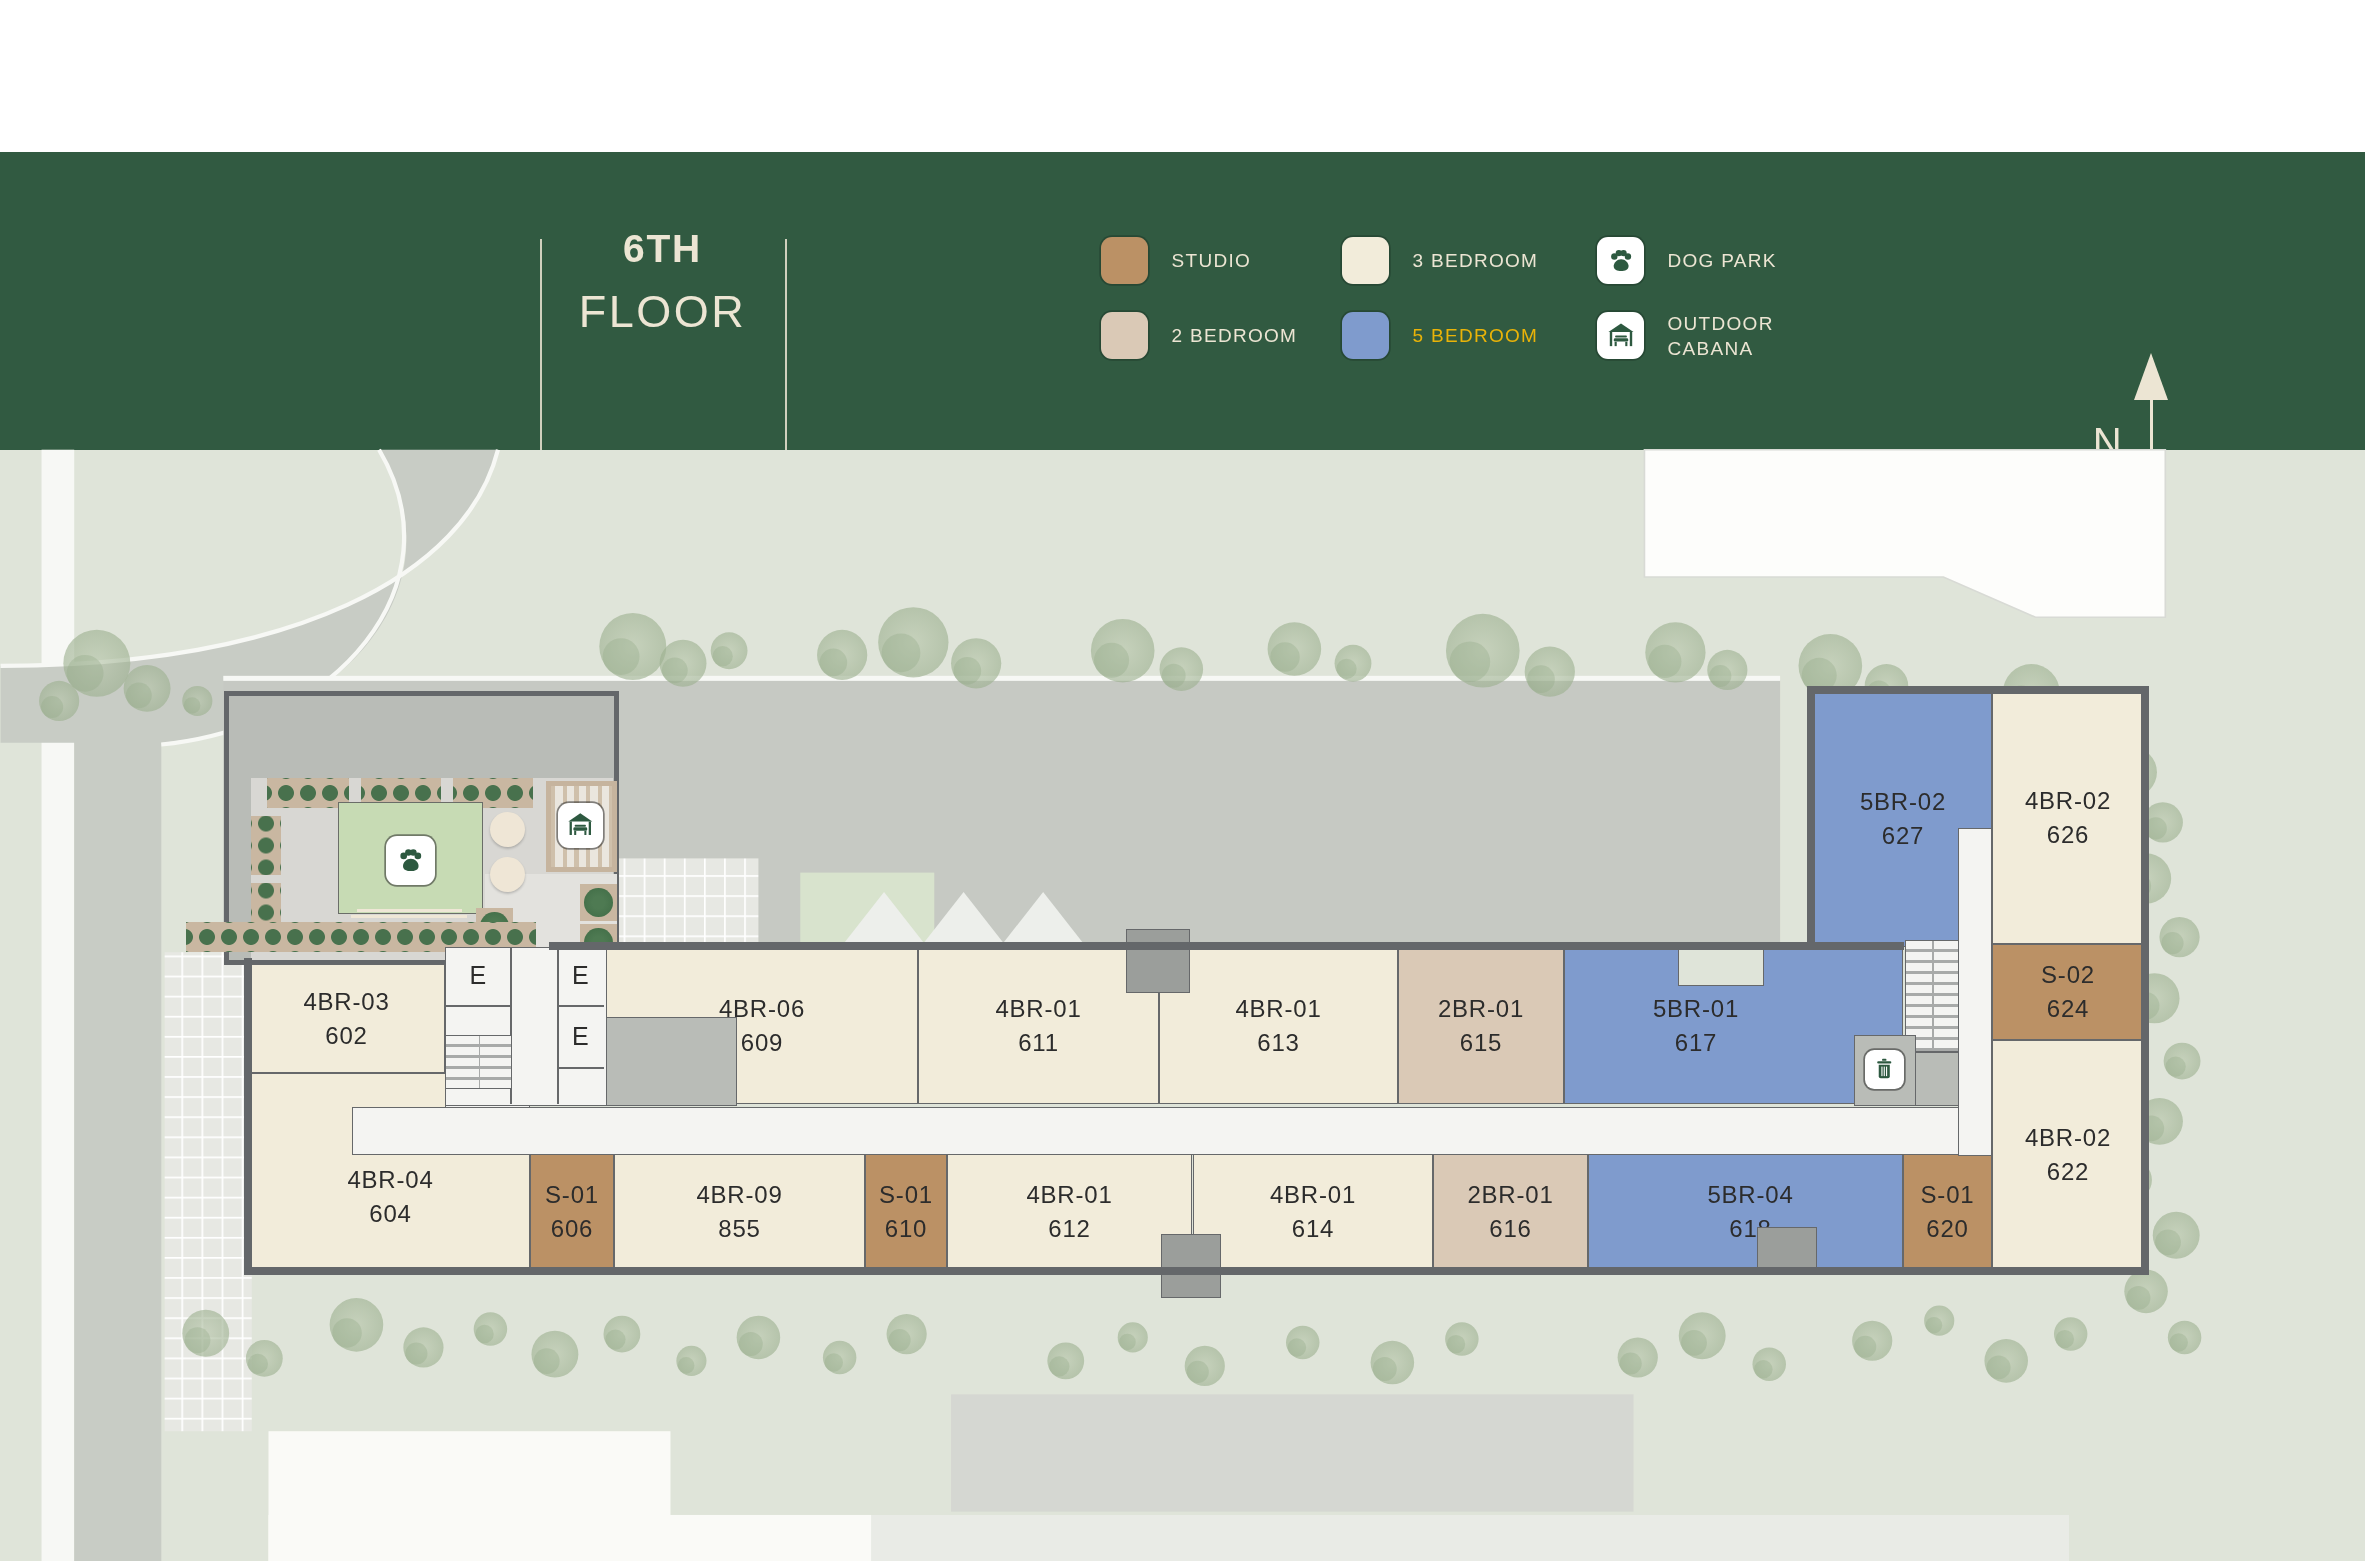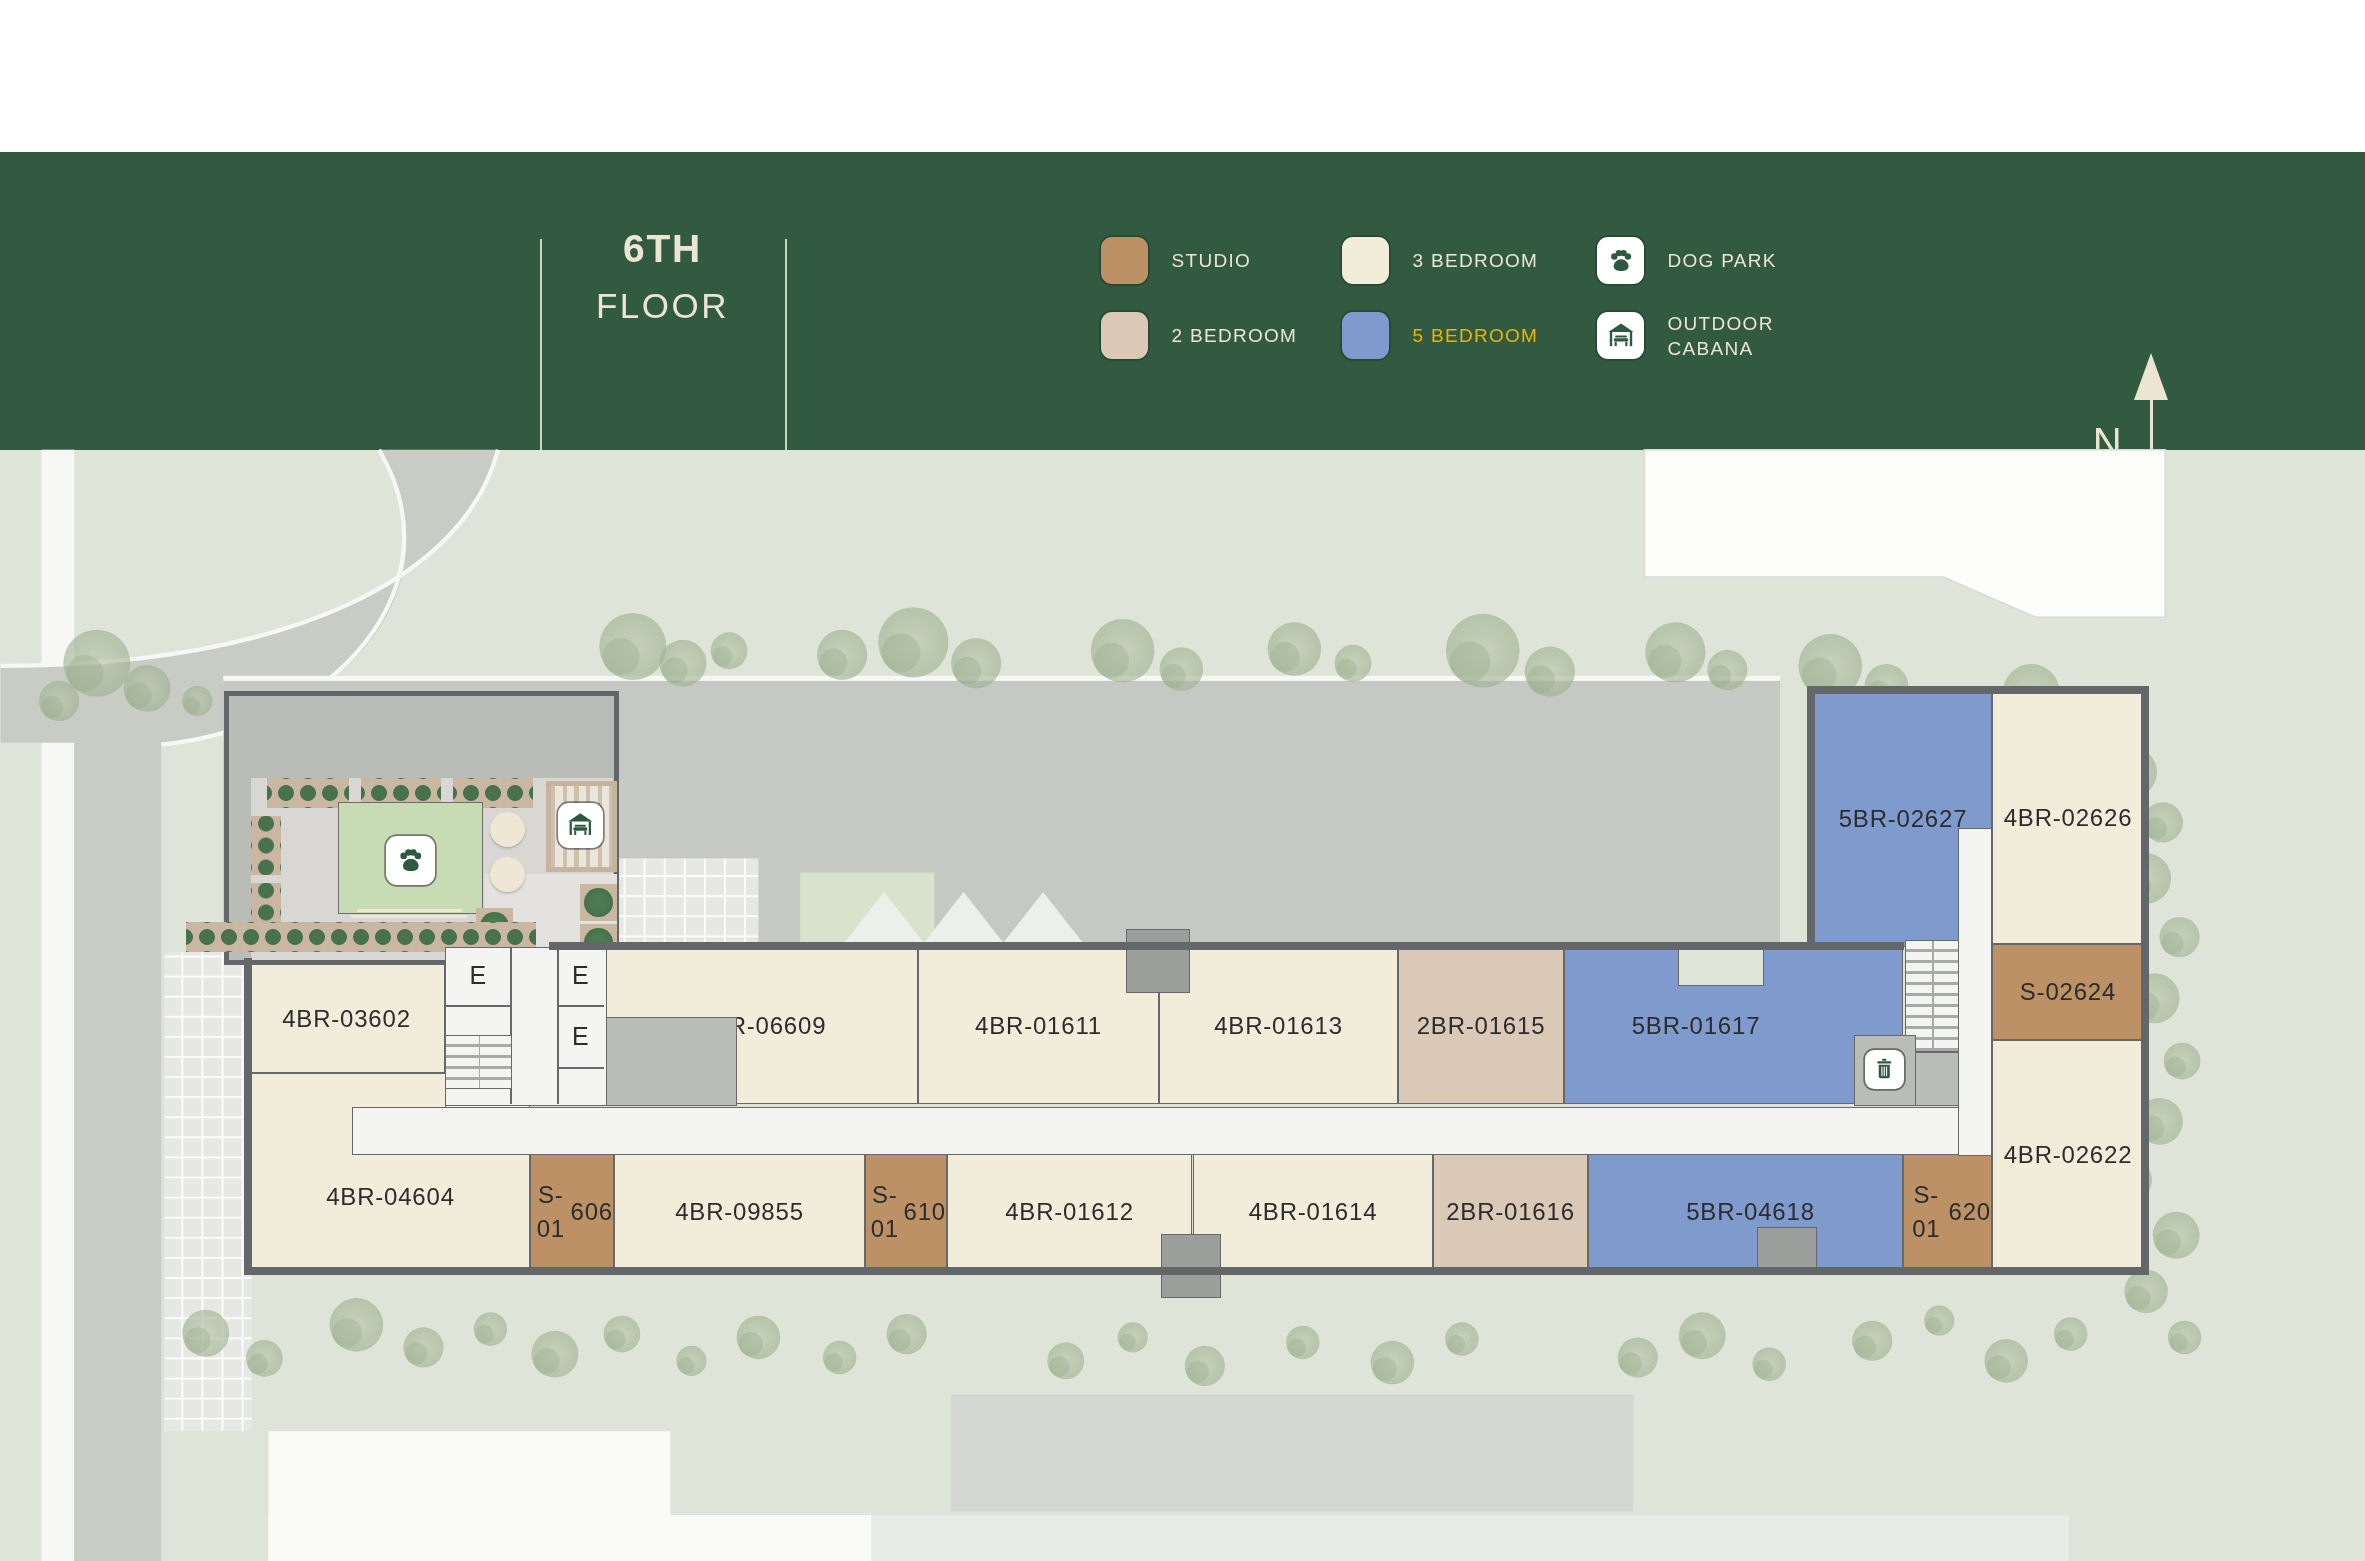--- a/index.html
+++ b/index.html
@@ -3,21 +3,21 @@
 <meta charset="utf-8">
 <style>
   html,body{margin:0;padding:0;background:#fff;}
   #stage{position:relative;width:2366px;height:1561px;overflow:hidden;background:#ffffff;
          font-family:"Liberation Sans","DejaVu Sans",sans-serif;margin-top:31px;}
   
   #hdr{position:absolute;left:0;top:121px;width:2366px;height:298px;}
   .hdr-line{position:absolute;top:87px;width:1.7px;height:211px;opacity:.85;}
   #title{position:absolute;left:540px;top:75px;width:245px;text-align:center;}
   #title .t1{font-size:39px;font-weight:bold;letter-spacing:1.7px;}
-  #title .t2{font-size:35px;font-weight:300;letter-spacing:2.5px;margin-top:15px;}
+  #title .t2{font-size:45px;font-weight:300;letter-spacing:2.5px;margin-top:15px;}
   .lg-item{position:absolute;display:flex;align-items:center;height:47px;}
   .sw{width:47px;height:47px;border-radius:11px;box-shadow:0 0 0 1.7px rgba(20,40,28,.35);flex:0 0 auto;}
   .tile{background:#fff;display:flex;align-items:center;justify-content:center;}
   .tile svg{width:32px;height:32px;}
   .lg-label{margin-left:23.5px;font-size:19px;letter-spacing:1.3px;line-height:25px;white-space:pre-line;}
   #north{position:absolute;left:2077px;top:194px;width:117px;height:134px;}
   #north .nline{position:absolute;left:73px;top:11.7px;width:2.5px;height:104px;}
   #north .ntri{position:absolute;left:57px;top:6.7px;width:0;height:0;
       border-left:17px solid transparent;border-right:17px solid transparent;border-bottom:47px solid #ece5d3;}
   #north .nl{position:absolute;left:6.7px;top:74px;width:47px;text-align:center;font-size:40px;font-weight:300;}
@@ -30,21 +30,21 @@
   .pav{background:#d8d7d3;}
   .planter{background:#c9b7a1;background-image:radial-gradient(circle at 50% 50%,#48714d 0 7.5px,rgba(0,0,0,0) 8.4px);background-size:22px 22px;background-position:center;}
   #lawn{background:#c7dbb4;border:1.7px solid #6a6d68;box-sizing:border-box;}
   .itile{background:#fff;border-radius:11px;box-shadow:0 0 0 1.7px rgba(40,40,40,.55);display:flex;align-items:center;justify-content:center;}
   #pergola{border:5px solid #c6b49e;box-sizing:border-box;background:repeating-linear-gradient(90deg,#cfc0ab 0 4.2px,#eae6de 4.2px 11.7px);}
   .seat{background:#efe6d6;border-radius:50%;box-shadow:0 1.7px 2.5px rgba(0,0,0,.2);}
   .bushsq{background:#c9b7a1;display:flex;align-items:center;justify-content:center;}
   .bushsq i{display:block;width:28.5px;height:28.5px;border-radius:50%;background:radial-gradient(circle,#4e7a52 30%,#3f6b45 100%);}
   .arc{background:#efe7d6;height:3.4px;}
   
-  .unit{position:absolute;border:1.7px solid #66686a;box-sizing:border-box;display:flex;align-items:center;justify-content:center;color:#2c2c2c;font-size:24px;letter-spacing:0.8px;line-height:34px;text-align:center;}
+  .unit{position:absolute;border:1.7px solid #66686a;box-sizing:border-box;display:flex;flex-direction:column;align-items:center;justify-content:center;color:#2c2c2c;font-size:24px;letter-spacing:0.8px;line-height:34px;text-align:center;}
   .white{background:#f4f4f2;border:1.7px solid #66686a;box-sizing:border-box;position:absolute;}
   .grayblk{background:#9b9e9b;border:1.7px solid #66686a;box-sizing:border-box;position:absolute;}
   .corewall{position:absolute;background:#66686a;}
   .elabel{position:absolute;font-size:25px;color:#2c2c2c;}
   .stair{position:absolute;background:#f4f4f2 repeating-linear-gradient(180deg,rgba(0,0,0,0) 0 8.4px,#a8aaa9 8.4px 11px);border:1.7px solid #66686a;box-sizing:border-box;}
   .stair:after{content:"";position:absolute;left:50%;top:0;width:1.7px;height:100%;background:#a8aaa9;}
   .thick{position:absolute;background:#64676a;}
   #trash-tile{position:absolute;width:39px;height:39px;border-radius:9.2px;}
   #trash-tile svg,#paw-tile svg,#cabana-tile svg{width:68%;height:68%;}
 </style>

